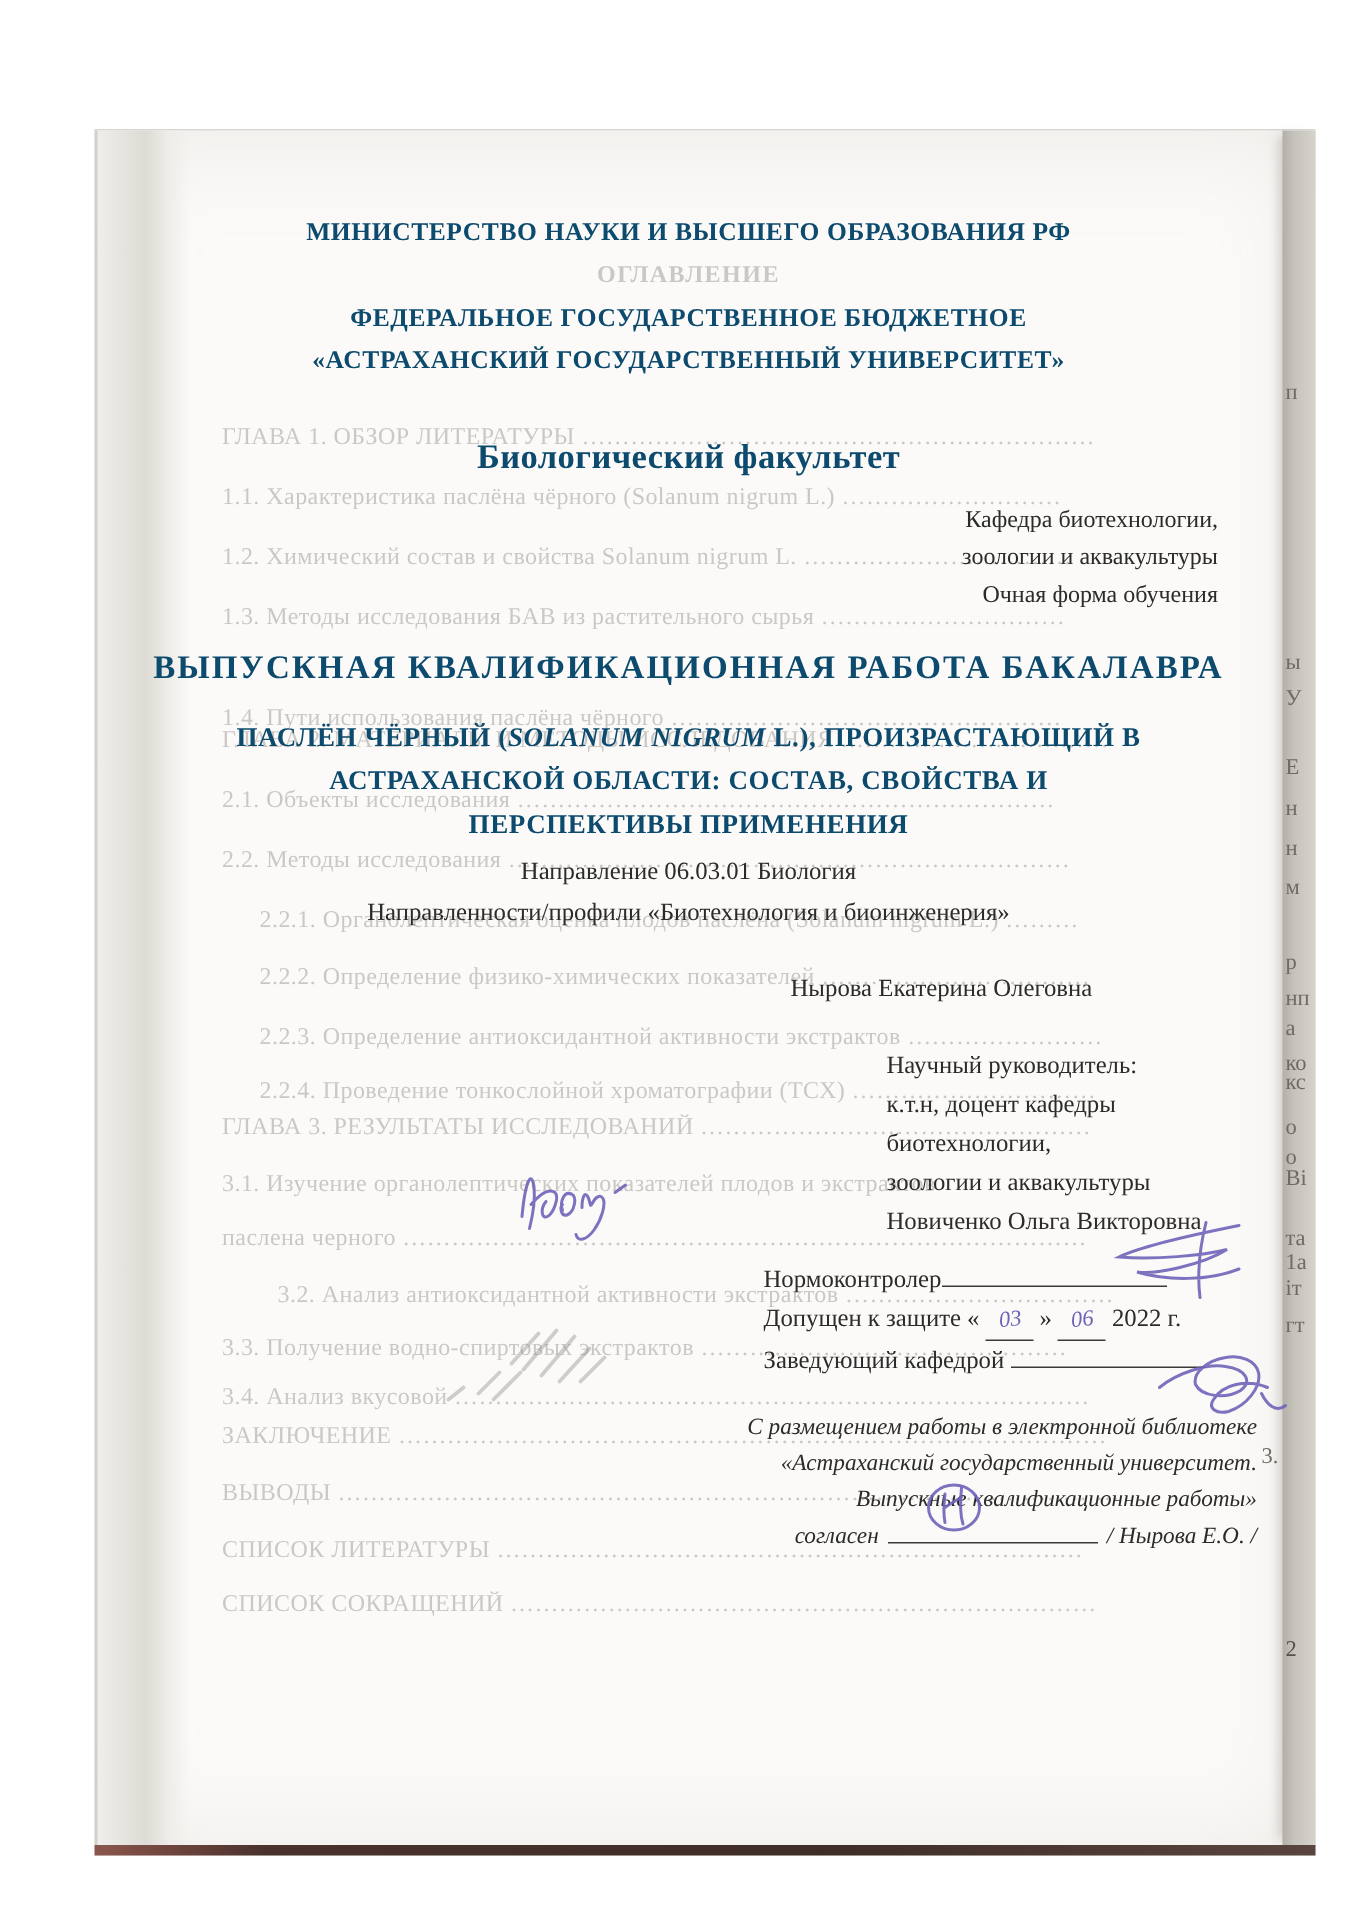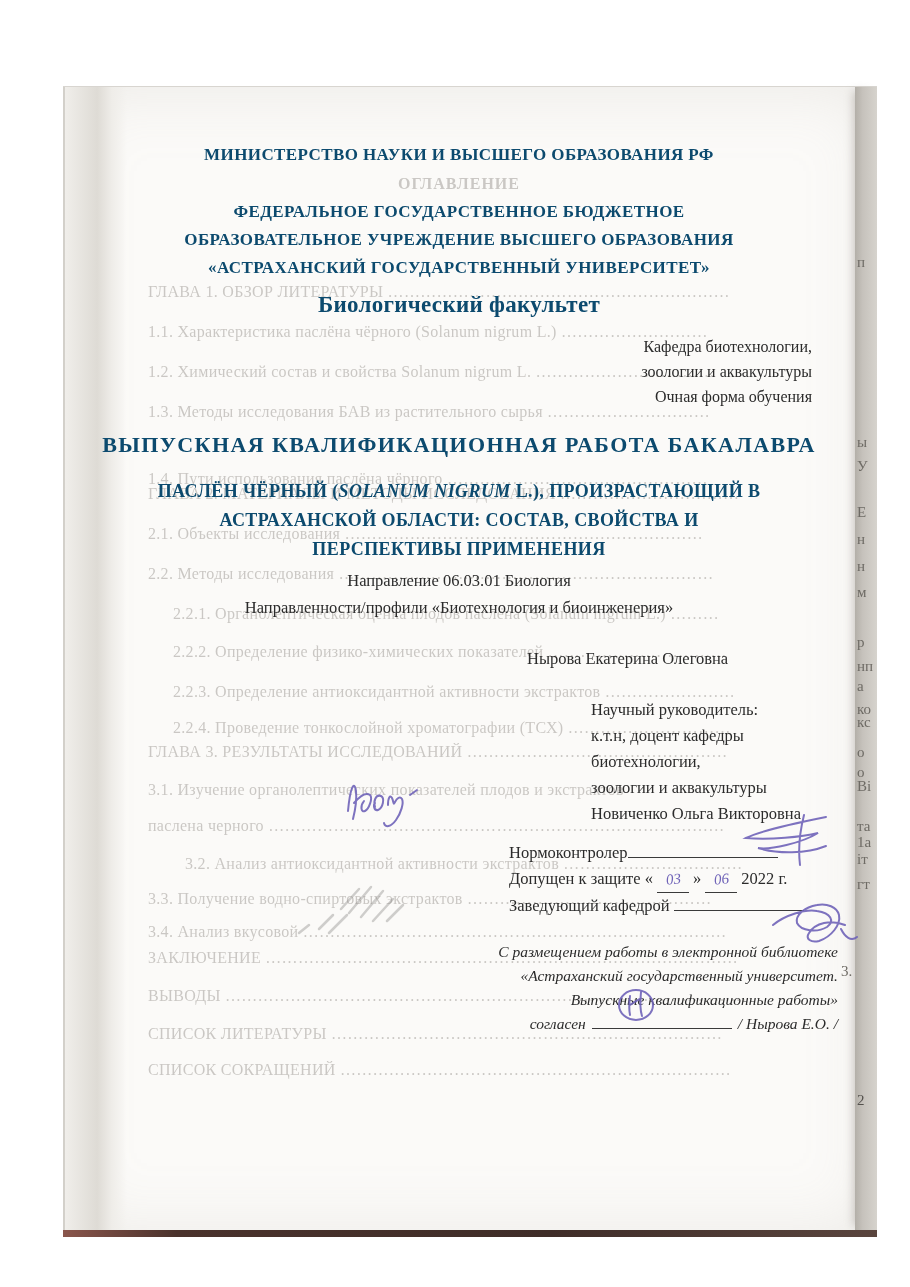--- a/index.html
+++ b/index.html
@@ -101,21 +101,20 @@
       <div class="ghost-line" style="top: 938px;">СПИСОК ЛИТЕРАТУРЫ ………………………………………………………………</div>
       <div class="ghost-line" style="top: 974px;">СПИСОК СОКРАЩЕНИЙ ………………………………………………………………</div>
     </div>
 
   <div class="content">
 
     <div class="block ministry b-bold">МИНИСТЕРСТВО НАУКИ И ВЫСШЕГО ОБРАЗОВАНИЯ РФ</div>
 
     <div class="block founder b-bold">
       <div>ФЕДЕРАЛЬНОЕ ГОСУДАРСТВЕННОЕ БЮДЖЕТНОЕ</div>
-      <div>ОБРАЗОВАТЕЛЬНОЕ УЧРЕЖДЕНИЕ ВЫСШЕГО ОБРАЗОВАНИЯ</div>
       <div>«АСТРАХАНСКИЙ ГОСУДАРСТВЕННЫЙ УНИВЕРСИТЕТ»</div>
     </div>
 
     <div class="block faculty b-bold">Биологический факультет</div>
 
     <div class="block dept">
       <div>Кафедра биотехнологии,</div>
       <div>зоологии и аквакультуры</div>
       <div>Очная форма обучения</div>
     </div>

